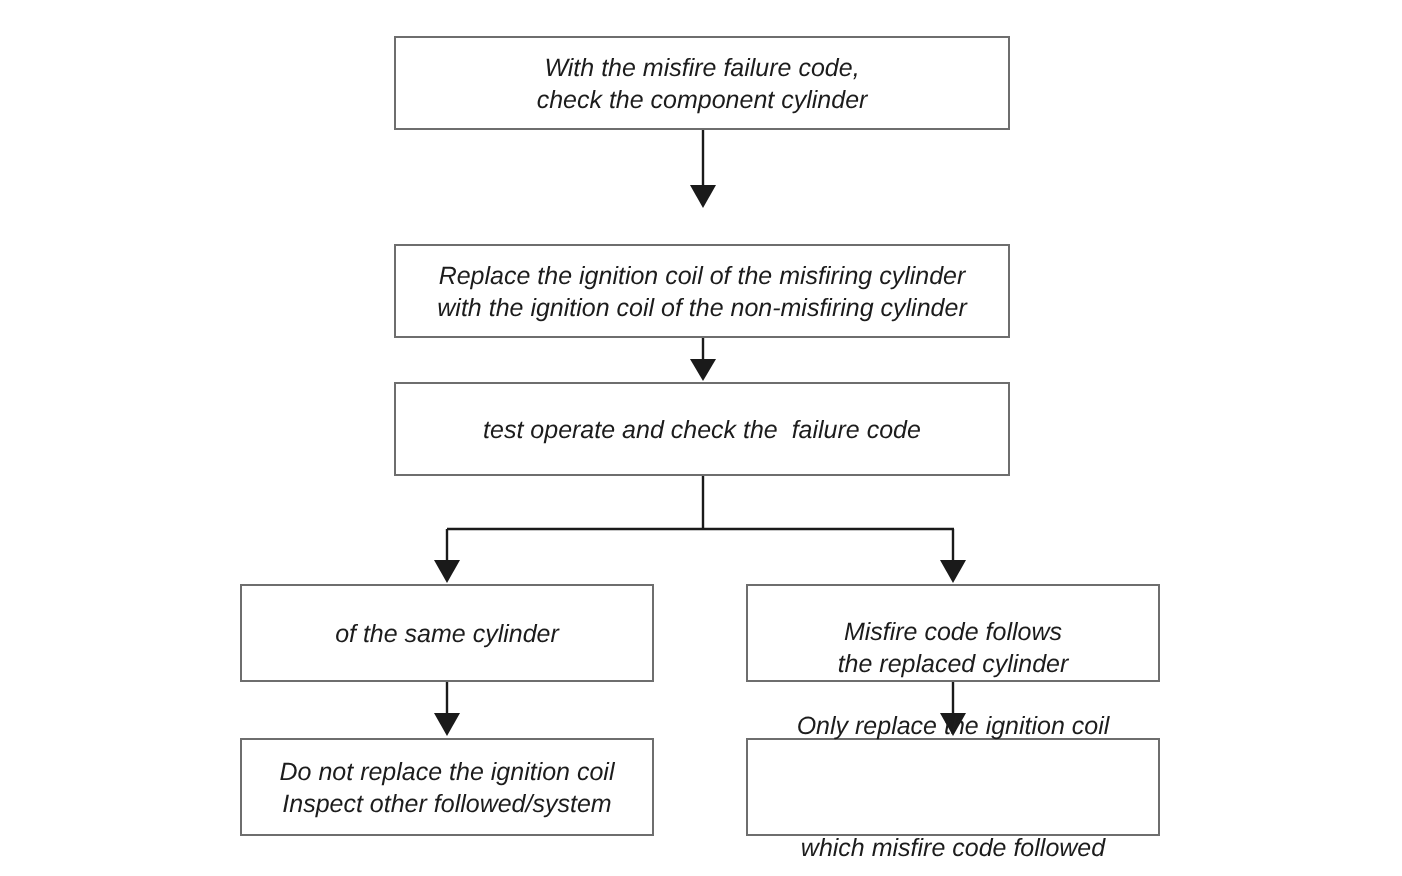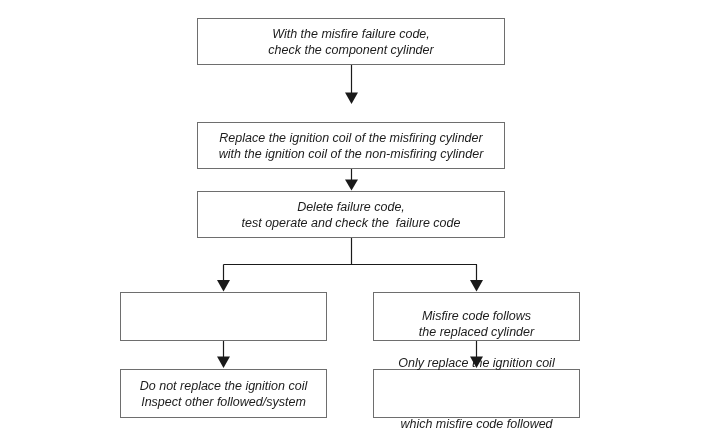--- a/index.html
+++ b/index.html
@@ -88,25 +88,25 @@
     <div class="tline">With the misfire failure code,</div>
     <div class="tline">check the component cylinder</div>
   </div>
 
   <div class="node n-step2">
     <div class="tline">Replace the ignition coil of the misfiring cylinder</div>
     <div class="tline">with the ignition coil of the non-misfiring cylinder</div>
   </div>
 
   <div class="node n-step3">
-    <div class="tline">Delete failure code,</div>
     <div class="tline">test operate and check the  failure code</div>
   </div>
 
   <div class="node n-bleft">
+    <div class="tline">of the same cylinder</div>
   </div>
 
   <div class="node n-bright">
     <div class="tline">Misfire code follows</div>
     <div class="tline">the replaced cylinder</div>
   </div>
 
   <div class="node n-aleft">
     <div class="tline">Do not replace the ignition coil</div>
     <div class="tline">Inspect other followed/system</div>

